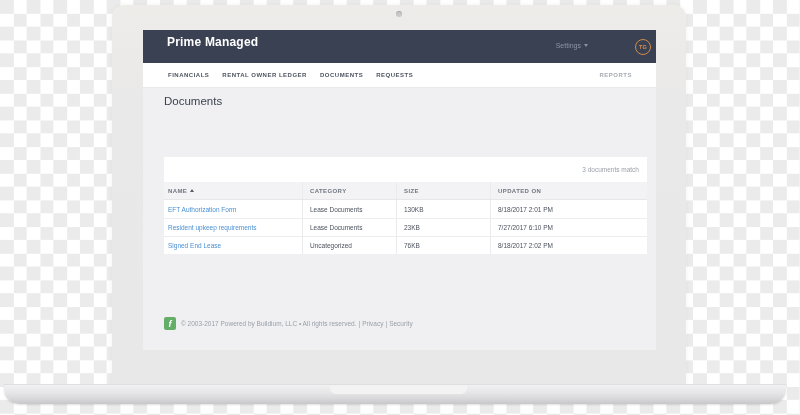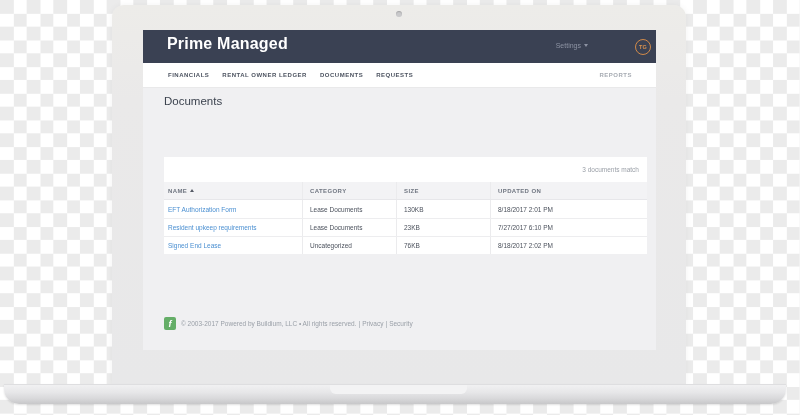--- a/index.html
+++ b/index.html
@@ -37,21 +37,21 @@
   }
 
   
   .screen {
     position:absolute; left:143px; top:30px; width:513px; height:320px;
     background:#f0f0f2; overflow:hidden;
     -webkit-font-smoothing:antialiased;
   }
 
   .app-header { position:relative; height:33px; background:#3a4153; }
-  .brand { position:absolute; left:24px; top:5px; font-size:16px; font-weight:600;
+  .brand { position:absolute; left:24px; top:5px; font-size:12px; font-weight:600;
            color:#ffffff; letter-spacing:.2px; white-space:nowrap; }
   .settings { position:absolute; right:68px; top:12px; font-size:7px; color:#8d93a3;
               white-space:nowrap; cursor:default; }
   .chev { display:inline-block; width:0; height:0; margin-left:3px; vertical-align:1px;
           border-left:2.5px solid transparent; border-right:2.5px solid transparent;
           border-top:3px solid #8d93a3; }
   .avatar { position:absolute; right:5px; top:9px; width:16px; height:16px;
             border:1px solid #d18a4a; border-radius:50%;
             color:#d9914e; font-size:5.5px; font-weight:700; letter-spacing:.3px;
             display:flex; align-items:center; justify-content:center; }

